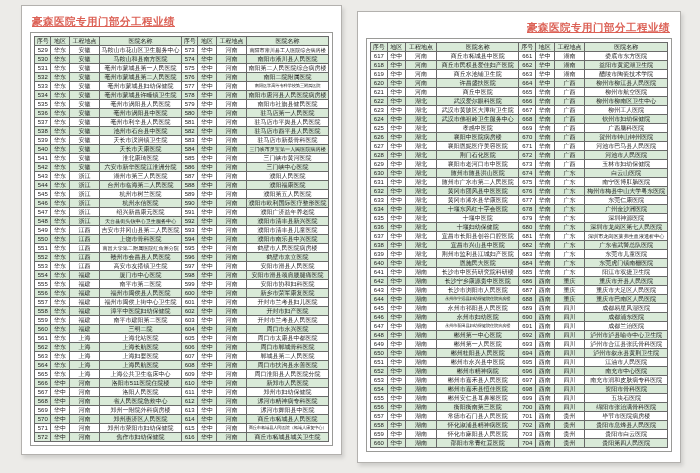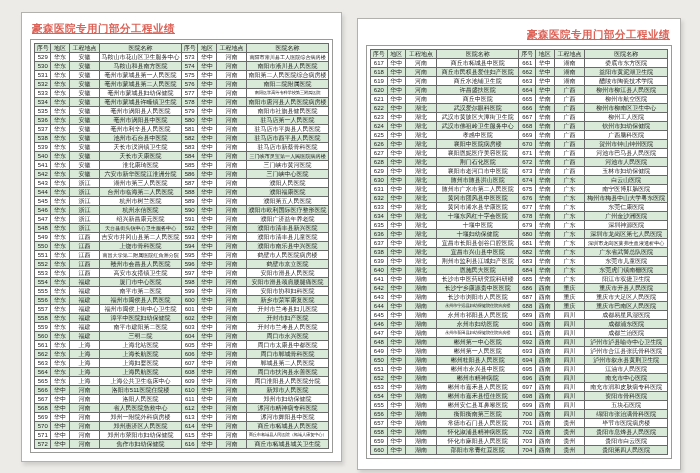--- a/index.html
+++ b/index.html
@@ -8,21 +8,20 @@
     background:#ecebe8;
     font-family:"Liberation Sans","DejaVu Sans",sans-serif;
     position:relative;overflow:hidden;
   }
   .page{
     position:absolute;
     background:#ffffff;
     border:1px solid #b3b1ae;
     box-shadow:2px 3px 4px rgba(0,0,0,.13);
     box-sizing:border-box;
-    margin-top:7px;
   }
   #page-left{left:21px;top:5px;width:321px;height:450px;}
   #page-right{left:357px;top:11px;width:324px;height:452px;}
   .page-title{
     font-size:10.5px;font-weight:bold;letter-spacing:.5px;
     color:#dc6156;text-decoration:underline;
     margin:9px 10px 3px 10px;white-space:nowrap;
   }
   #page-right .page-title{text-align:right;}
   .frame{

